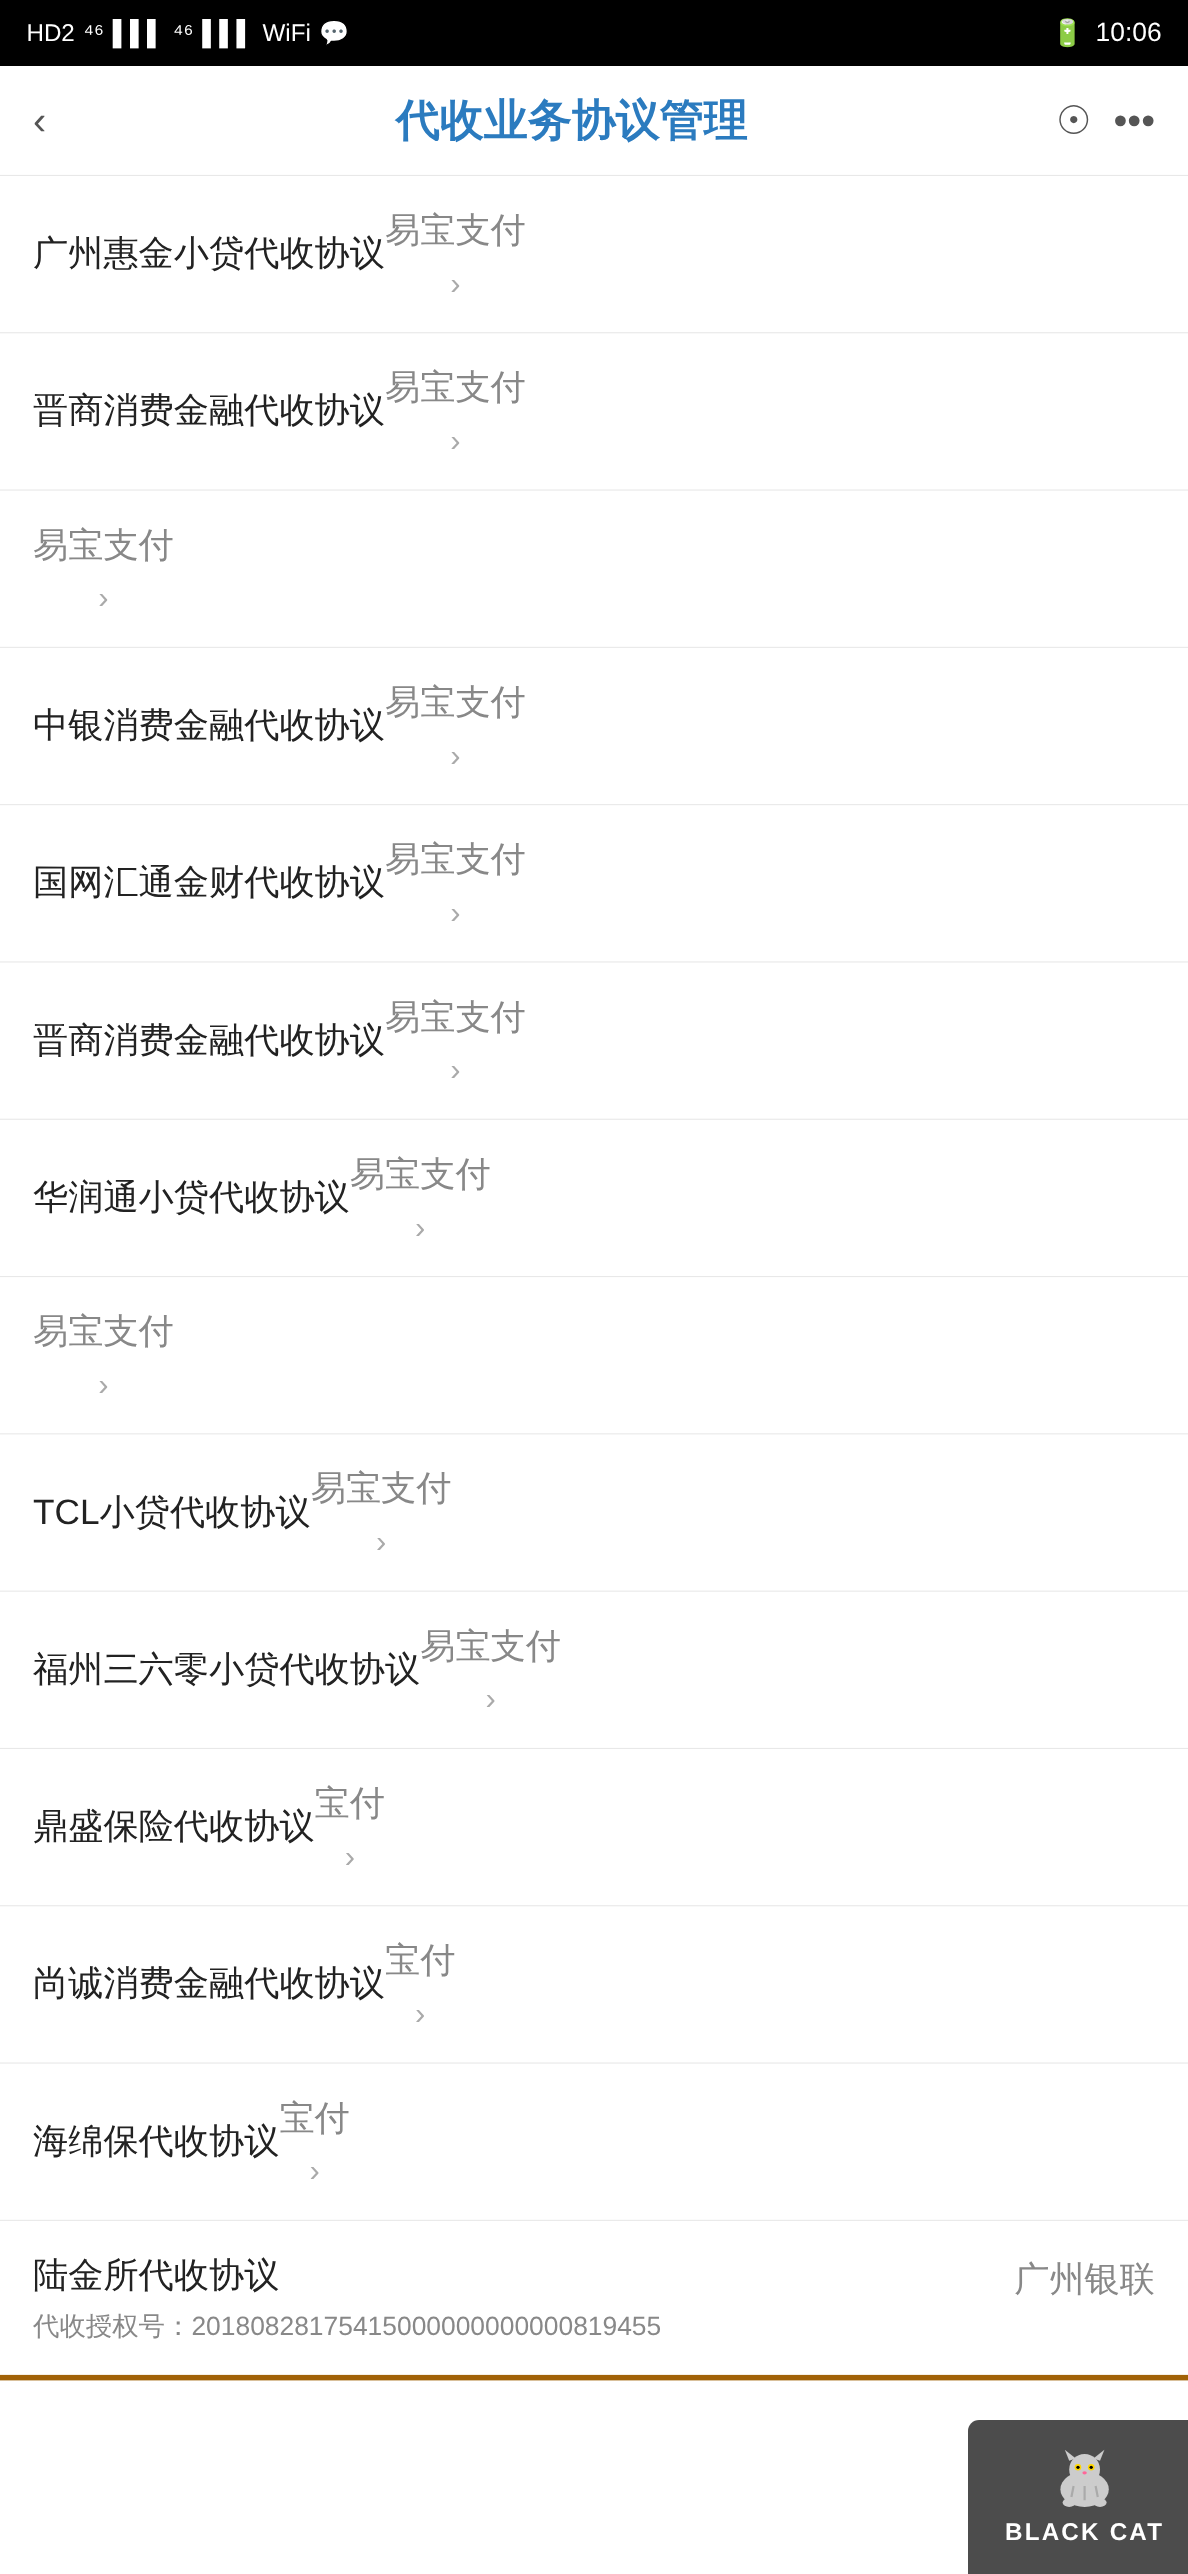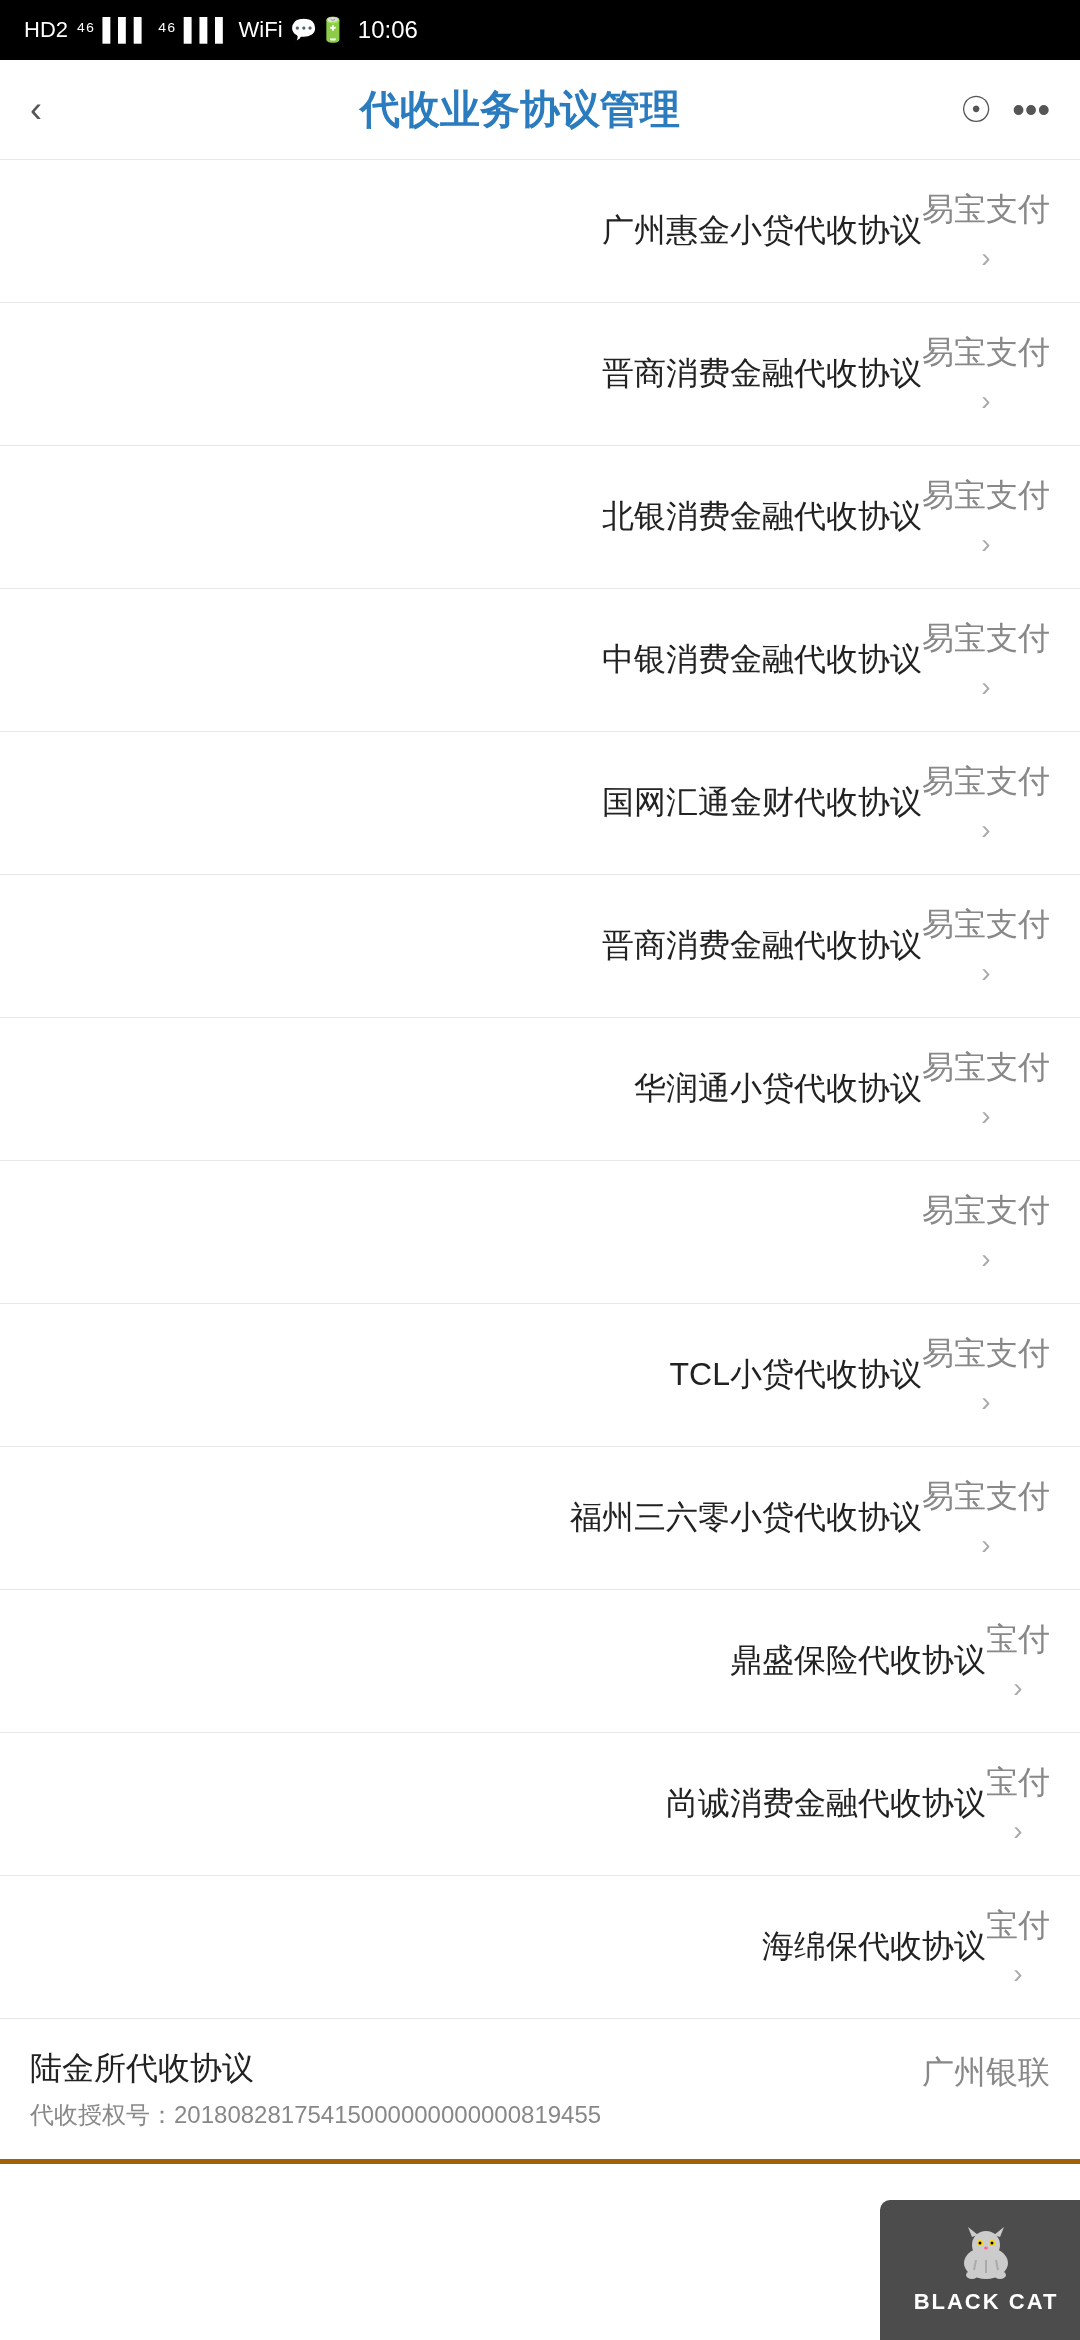--- a/index.html
+++ b/index.html
@@ -17,21 +17,21 @@
       overflow: hidden;
     }
 
     
     .status-bar {
       width: 100%;
       height: 60px;
       background: #000000;
       display: flex;
       align-items: center;
-      justify-content: flex-start;
+      justify-content: space-between;
       padding: 0 24px;
       color: white;
       font-size: 22px;
     }
 
     .status-bar-left {
       display: flex;
       align-items: center;
       gap: 8px;
     }
@@ -89,21 +89,21 @@
       width: 100%;
       background: #ffffff;
     }
 
     
     .list-item {
       width: 100%;
       min-height: 100px;
       display: flex;
       align-items: center;
-      justify-content: flex-end;
+      justify-content: flex-start;
       padding: 28px 30px;
       border-bottom: 1px solid #e8e8e8;
       cursor: pointer;
     }
 
     .list-item-left {
       font-size: 32px;
       color: #222;
       font-weight: normal;
     }
@@ -225,21 +225,20 @@
       </div>
     </div>
     <div class="list-item">
       <span class="list-item-left">晋商消费金融代收协议</span>
       <div class="list-item-right">
         <span>易宝支付</span>
         <span class="chevron-icon">›</span>
       </div>
     </div>
     <div class="list-item">
-      <span class="list-item-left">北银消费金融代收协议</span>
       <div class="list-item-right">
         <span>易宝支付</span>
         <span class="chevron-icon">›</span>
       </div>
     </div>
     <div class="list-item">
       <span class="list-item-left">中银消费金融代收协议</span>
       <div class="list-item-right">
         <span>易宝支付</span>
         <span class="chevron-icon">›</span>

